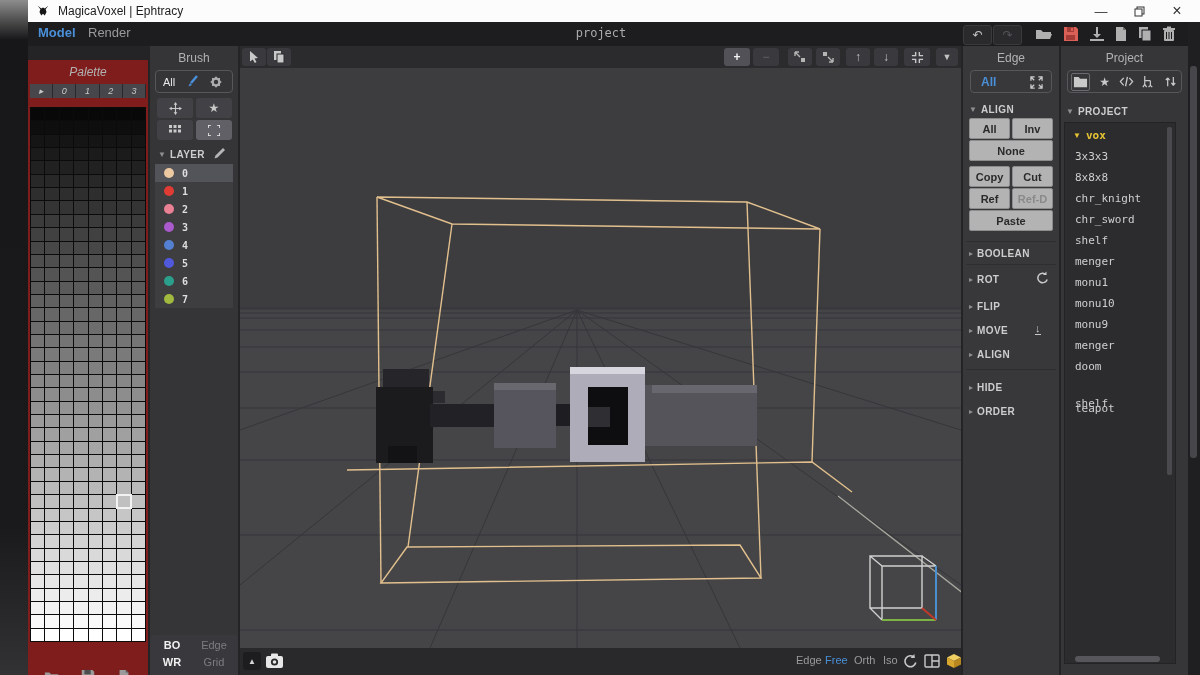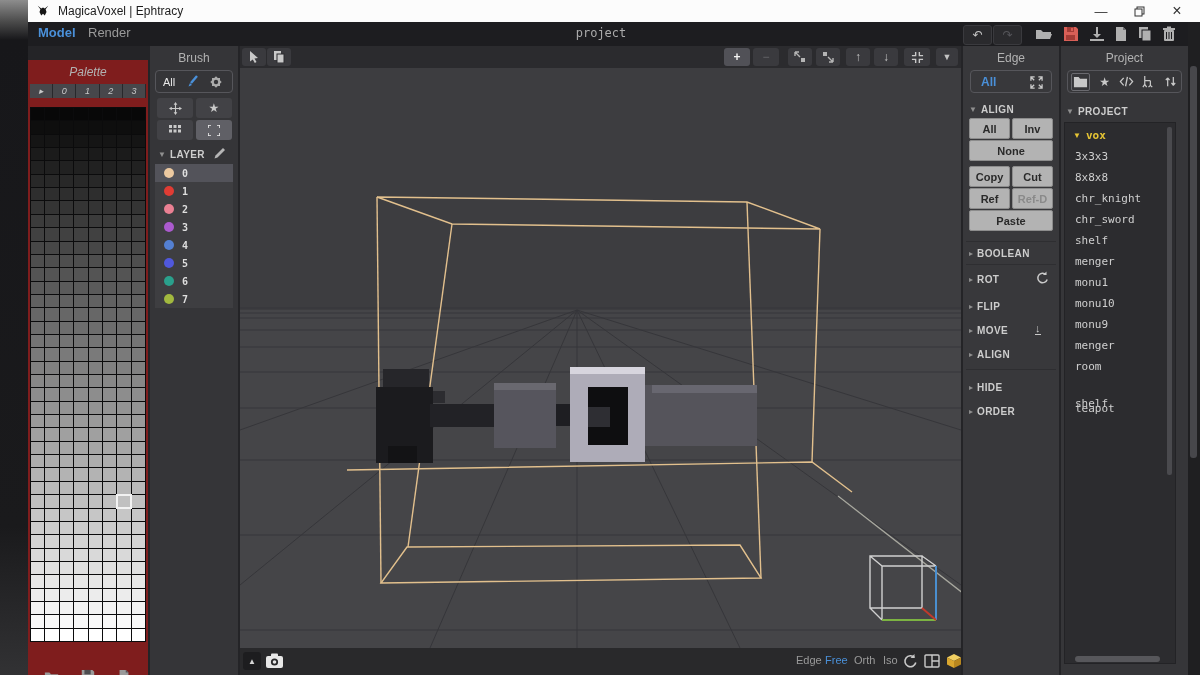--- a/index.html
+++ b/index.html
@@ -614,20 +614,30 @@
           <span class="ldot" style="background: rgb(42, 160, 140);"></span>
           <span class="lnum">6</span>
         </div>
         <div class="lrow">
           <span class="ldot" style="background: rgb(162, 185, 63);"></span>
           <span class="lnum">7</span>
         </div>
       </div>
   </div>
 
+  <div class="bwfoot">
+    <div class="r" style="top:4px;">
+      <b>BO</b>
+      <i>Edge</i>
+    </div>
+    <div class="r" style="top:21px;">
+      <b>WR</b>
+      <i>Grid</i>
+    </div>
+  </div>
 
   <div class="abs vtoolbar">
     <div class="vbtn" style="left:2px;">
       <svg width="10" height="12" viewBox="0 0 10 12">
           <path d="M1 0 L9 7 L5.5 7.5 L7.5 11 L5.8 12 L3.8 8.5 L1 10.5 Z" fill="#c9c9c9"></path>
         </svg>
       </div>
     <div class="vbtn" style="left:27px;">
       <svg width="12" height="12" viewBox="0 0 12 12">
           <rect x="1" y="0" width="7" height="9" fill="#c9c9c9"></rect>
@@ -837,21 +847,21 @@
     <div class="pitem" style="top: 27px;">3x3x3</div>
         <div class="pitem" style="top: 48px;">8x8x8</div>
         <div class="pitem" style="top: 69px;">chr_knight</div>
         <div class="pitem" style="top: 90px;">chr_sword</div>
         <div class="pitem" style="top: 111px;">shelf</div>
         <div class="pitem" style="top: 132px;">menger</div>
         <div class="pitem" style="top: 153px;">monu1</div>
         <div class="pitem" style="top: 174px;">monu10</div>
         <div class="pitem" style="top: 195px;">monu9</div>
         <div class="pitem" style="top: 216px;">menger</div>
-        <div class="pitem" style="top: 237px;">room</div>
+        <div class="pitem" style="top: 237px;">doom</div>
         <div class="pitem" style="top: 274px;">shelf</div>
         <div class="pitem" style="top: 279px;">teapot</div>
       </div>
     <div class="phscroll"></div>
   </div>
 
   <div class="abs right-strip">
     <div class="rscroll"></div>
   </div>
 

